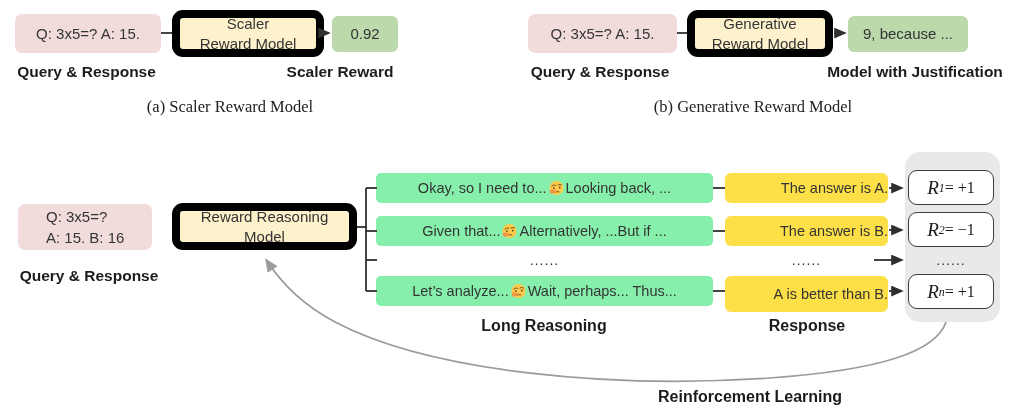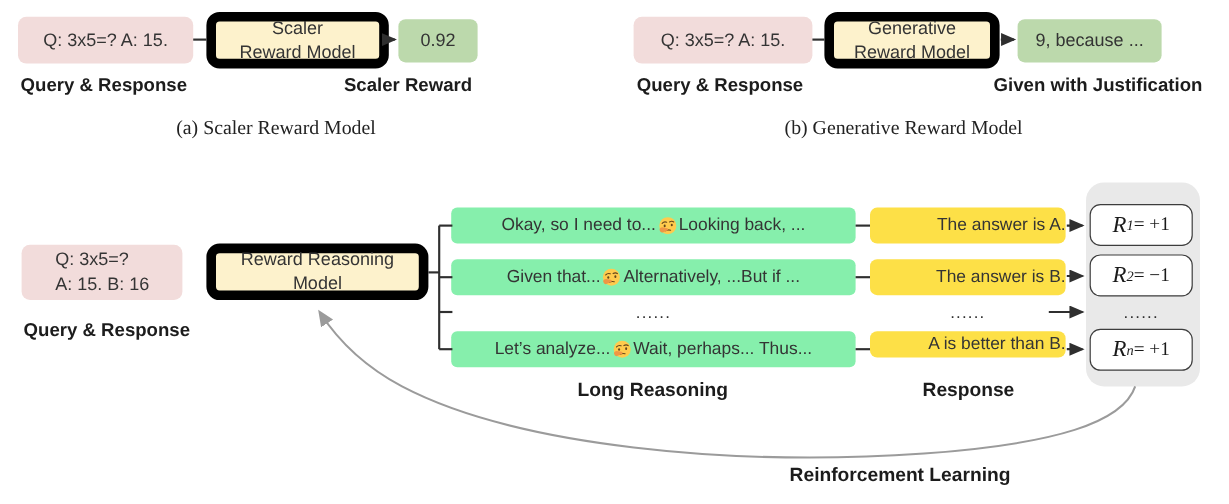--- a/index.html
+++ b/index.html
@@ -55,21 +55,21 @@
   <div class="box yellow" style="left:687px;top:10px;width:146px;height:47px;">
     <span>
       <span>Generative</span><br>
       <span>Reward Model</span>
     </span>
   </div>
   <div class="box green" style="left:848px;top:16px;width:120px;height:36px;">
     <span>9, because ...</span>
   </div>
   <div class="blabel" style="left:522px;top:63px;width:156px;">Query &amp; Response</div>
-  <div class="blabel" style="left:806px;top:63px;width:218px;">Given with Justification</div>
+  <div class="blabel" style="left:806px;top:63px;width:218px;">Model with Justification</div>
   <div class="caption" style="left:603px;top:97px;width:300px;">(b) Generative Reward Model</div>
 
   <div class="box pink qleft" style="left:18px;top:204px;width:134px;height:46px;">
     <span>
       <span>Q: 3x5=?</span><br>
       <span>A: 15. B: 16</span>
     </span>
   </div>
   <div class="blabel" style="left:8px;top:267px;width:162px;">Query &amp; Response</div>
 
@@ -121,21 +121,21 @@
       <span>Wait, perhaps... Thus...</span>
   </div>
 
   <div class="box green2" style="left:725px;top:173px;width:163px;height:30px;font-size:14.5px;">
     <span>The answer is A.</span>
   </div>
   <div class="box green2" style="left:725px;top:216px;width:163px;height:30px;font-size:14.5px;">
     <span>The answer is B.</span>
   </div>
   <div class="dots" style="left:725px;top:252px;width:163px;">......</div>
-  <div class="box green2" style="left:725px;top:276px;width:163px;height:22px;font-size:14.5px;">
+  <div class="box green2" style="left:725px;top:276px;width:163px;height:36px;font-size:14.5px;">
     <span>A is better than B.</span>
   </div>
 
   <div class="graybg" style="left:905px;top:152px;width:95px;height:170px;"></div>
   <div class="rbox" style="left:908px;top:170px;width:86px;height:35px;">
     <span class="rvar">R</span>
       <sub>1</sub>
       <span> = +1</span>
   </div>
   <div class="rbox" style="left:908px;top:212px;width:86px;height:35px;">

